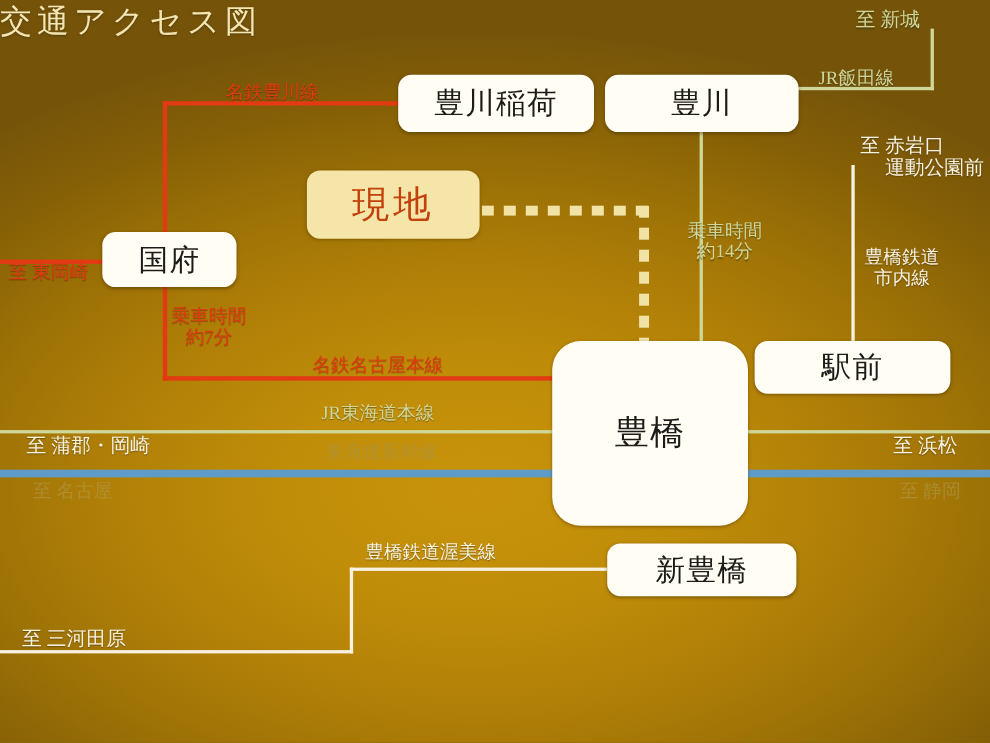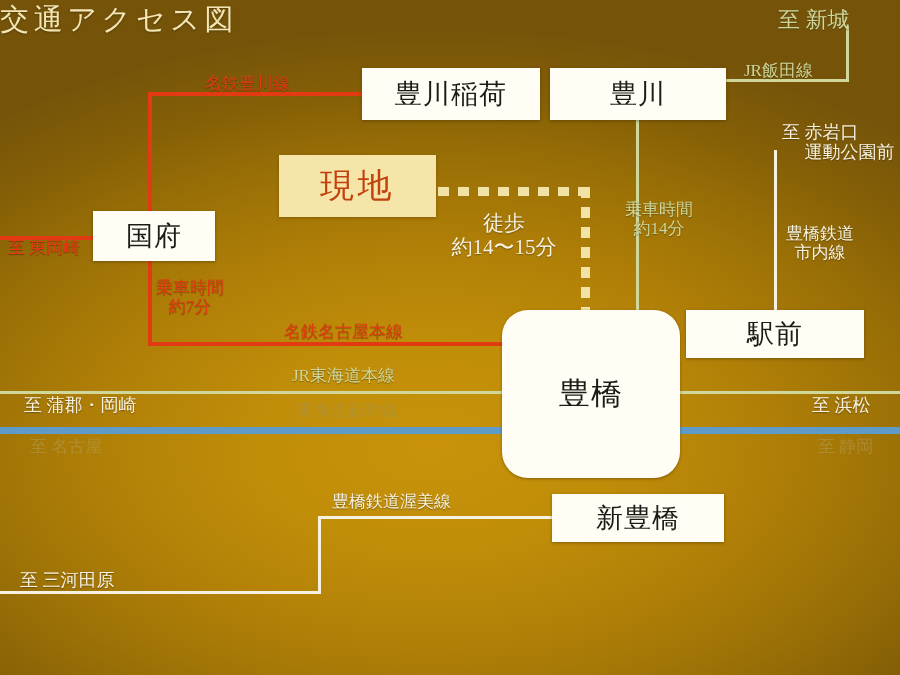--- a/index.html
+++ b/index.html
@@ -18,21 +18,21 @@
         #b07f07 48%,
         #9a7006 68%,
         #866006 84%,
         #75540a 100%);
   }
   
   .ln{position:absolute;}                    
   .lbl{position:absolute;white-space:pre;line-height:1.12;}
   .box{
     position:absolute;display:flex;align-items:center;justify-content:center;
-    background:#fffdf4;border-radius:0;
+    background:#fffdf4;border-radius:12px;
     box-shadow:0 1px 3px rgba(60,40,0,.45);
     color:#1c1b18;letter-spacing:.04em;
   }
   .box.site{background:#f6e5a9;color:#c2410c;box-shadow:0 1px 3px rgba(80,55,0,.4);}
   
   #title{
     left:30px;top:14px;font-size:29px;letter-spacing:.16em;
     color:#f3e6b4;text-shadow:0 1px 2px rgba(60,40,0,.55);
   }
   
@@ -137,40 +137,38 @@
 
   <div class="lbl t-green" style="left:292px;top:366px;font-size:17px;">JR東海道本線</div>
 
   <div class="lbl t-faint" style="left:296px;top:401px;font-size:17px;">東海道新幹線</div>
 
   <div class="lbl t-white" style="left:786px;top:224px;font-size:17px;text-align:center;">豊橋鉄道
 市内線</div>
 
   <div class="lbl t-white" style="left:332px;top:492px;font-size:17px;">豊橋鉄道渥美線</div>
 
-  <div class="lbl t-green" style="left:778px;top:8px;font-size:22px;">至 新城</div>
+  <div class="lbl t-green" style="left:778px;top:8px;font-size:18px;">至 新城</div>
 
   <div class="lbl t-white" style="left:782px;top:122px;font-size:18px;">至 赤岩口
 　 運動公園前</div>
 
   <div class="lbl t-red" style="left:8px;top:238px;font-size:17px;">至 東岡崎</div>
 
   <div class="lbl t-white" style="left:24px;top:395px;font-size:18px;">至 蒲郡・岡崎</div>
 
   <div class="lbl t-white" style="left:812px;top:395px;font-size:18px;">至 浜松</div>
 
   <div class="lbl t-faint2" style="left:30px;top:437px;font-size:17px;">至 名古屋</div>
 
   <div class="lbl t-faint2" style="left:818px;top:437px;font-size:17px;">至 静岡</div>
 
   <div class="lbl t-white" style="left:20px;top:570px;font-size:18px;">至 三河田原</div>
 
   <div class="lbl t-red" style="left:156px;top:278px;font-size:17px;text-align:center;">乗車時間
 約7分</div>
 
-  <div class="lbl t-white" style="left:434px;top:212px;font-size:21px;text-align:center;width:140px;">徒歩
-約14〜15分</div>
 
   <div class="lbl t-green" style="left:625px;top:200px;font-size:17px;text-align:center;">乗車時間
 約14分</div>
 
 
 </div>
 
 </body></html>

